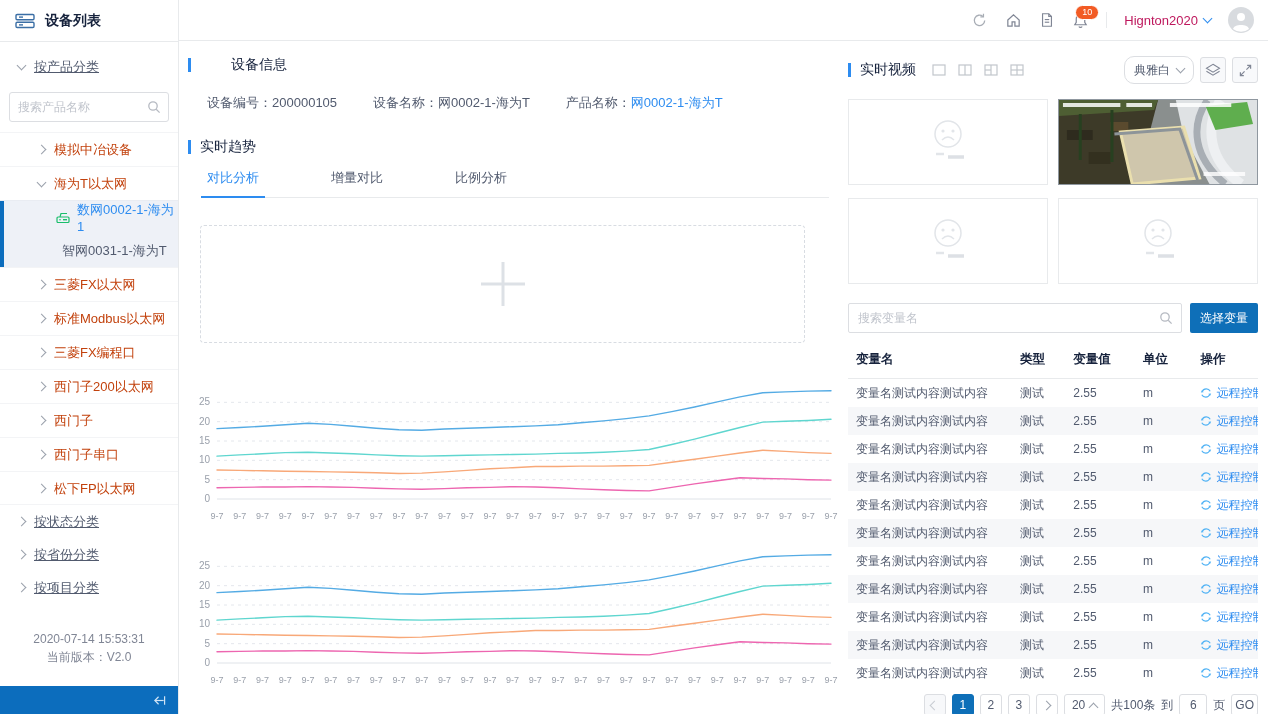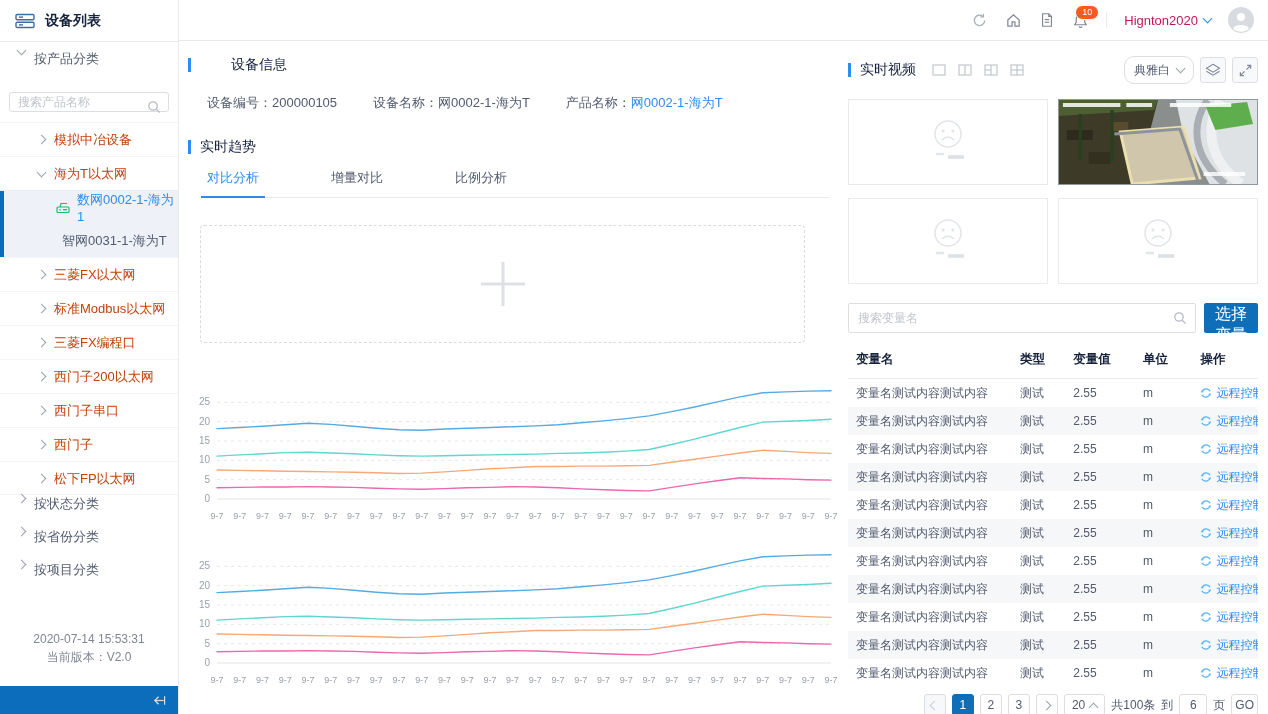--- a/index.html
+++ b/index.html
@@ -6,23 +6,23 @@
   body{width:1268px;height:714px;position:relative;overflow:hidden;background:#fff;
        font-family:"Liberation Sans","DejaVu Sans",sans-serif;font-size:13px;color:#515a6e;}
   svg{display:block;}
   
   .sidebar{position:absolute;left:0;top:0;width:179px;height:714px;box-sizing:border-box;
            border-right:1px solid #e8eaec;display:flex;flex-direction:column;background:#fff;}
   .sidebar-header{height:41px;flex:none;border-bottom:1px solid #e8eaec;display:flex;align-items:center;
                   padding-left:15px;gap:10px;}
   .sidebar-title{font-size:14px;font-weight:bold;color:#17233d;}
   .tree-area{flex:1;overflow:hidden;}
-  .cat-row{height:33px;display:flex;align-items:flex-start;padding-left:18px;gap:9px;color:#515a6e;cursor:pointer;}
+  .cat-row{height:33px;display:flex;align-items:center;padding-left:18px;gap:9px;color:#515a6e;cursor:pointer;text-decoration:underline;}
   .search-wrap{margin:9px 9px 10px 9px;position:relative;}
-  .search-wrap input{width:100%;height:20px;box-sizing:border-box;border:1px solid #dcdee2;border-radius:3px;
+  .search-wrap input{width:100%;height:30px;box-sizing:border-box;border:1px solid #dcdee2;border-radius:3px;
                      padding:0 28px 0 8px;font-size:12px;color:#515a6e;outline:none;
                      font-family:"Liberation Sans","DejaVu Sans",sans-serif;}
   .search-wrap input::placeholder{color:#c0c4cc;}
   .search-wrap .mag{position:absolute;right:8px;top:8px;}
   .tree-item{height:33px;display:flex;align-items:center;padding-left:38px;gap:9px;
              border-top:1px solid #f3f4f6;color:#c2410c;cursor:pointer;}
   .selected-block{position:relative;background:#eef1f7;border-top:1px solid #e9ecf2;}
   .selected-block::before{content:"";position:absolute;left:0;top:0;bottom:0;width:4px;background:#0c6dbd;}
   .device-item{height:33px;display:flex;align-items:center;padding-left:56px;gap:7px;color:#515a6e;cursor:pointer;}
   .device-item.active{color:#2d8cf0;}
@@ -82,22 +82,22 @@
         justify-content:center;cursor:pointer;}
   .tile.live{border:1px solid #8f979f;padding:0;overflow:hidden;}
   .tile.live svg{width:100%;height:100%;}
   .var-search-row{display:flex;gap:8px;margin-top:19px;}
   .var-search{flex:1;position:relative;}
   .var-search input{width:100%;height:30px;box-sizing:border-box;border:1px solid #dcdee2;border-radius:2px;
                     padding:0 30px 0 9px;font-size:12px;color:#515a6e;outline:none;
                     font-family:"Liberation Sans","DejaVu Sans",sans-serif;}
   .var-search input::placeholder{color:#c0c4cc;}
   .var-search .mag{position:absolute;right:9px;top:8px;}
-  .select-btn{width:54px;height:30px;background:#0e6fb8;color:#fff;border:none;border-radius:2px;
-              font-size:16px;cursor:pointer;font-family:Liberation Mono, monospace;}
+  .select-btn{width:68px;height:30px;background:#0e6fb8;color:#fff;border:none;border-radius:2px;
+              font-size:12px;cursor:pointer;font-family:Liberation Mono, monospace;}
   table.vtable{width:100%;border-collapse:collapse;font-size:12px;margin-top:10px;table-layout:fixed;}
   .vtable th{text-align:left;color:#17233d;font-weight:bold;padding:8px 0 10px 8px;
              border-bottom:1px solid #e8eaec;font-size:12.5px;}
   .vtable td{height:28px;padding:0 0 0 8px;color:#515a6e;white-space:nowrap;overflow:hidden;}
   .vtable tbody tr:nth-child(even){background:#f6f7f9;}
   .action-link{color:#2d8cf0;cursor:pointer;display:flex;align-items:center;gap:4px;text-decoration:none;}
   
   .pagination{display:flex;align-items:center;justify-content:flex-end;gap:6px;margin-top:7px;
               font-size:12px;color:#515a6e;}
   .pages{display:flex;gap:6px;}
@@ -194,25 +194,25 @@
         <div class="tree-item">
           <span class="chev right"></span>
           <span>三菱FX编程口</span>
         </div>
         <div class="tree-item">
           <span class="chev right"></span>
           <span>西门子200以太网</span>
         </div>
         <div class="tree-item">
           <span class="chev right"></span>
+          <span>西门子</span>
+        </div>
+        <div class="tree-item">
+          <span class="chev right"></span>
           <span>西门子串口</span>
-        </div>
-        <div class="tree-item">
-          <span class="chev right"></span>
-          <span>西门子</span>
         </div>
         <div class="tree-item">
           <span class="chev right"></span>
           <span>松下FP以太网</span>
         </div>
       </div>
     <div style="border-top:1px solid #f3f4f6;margin-top:-1px;">
         <div class="cat-row">
           <span class="chev right"></span>
           <span>按状态分类</span>

